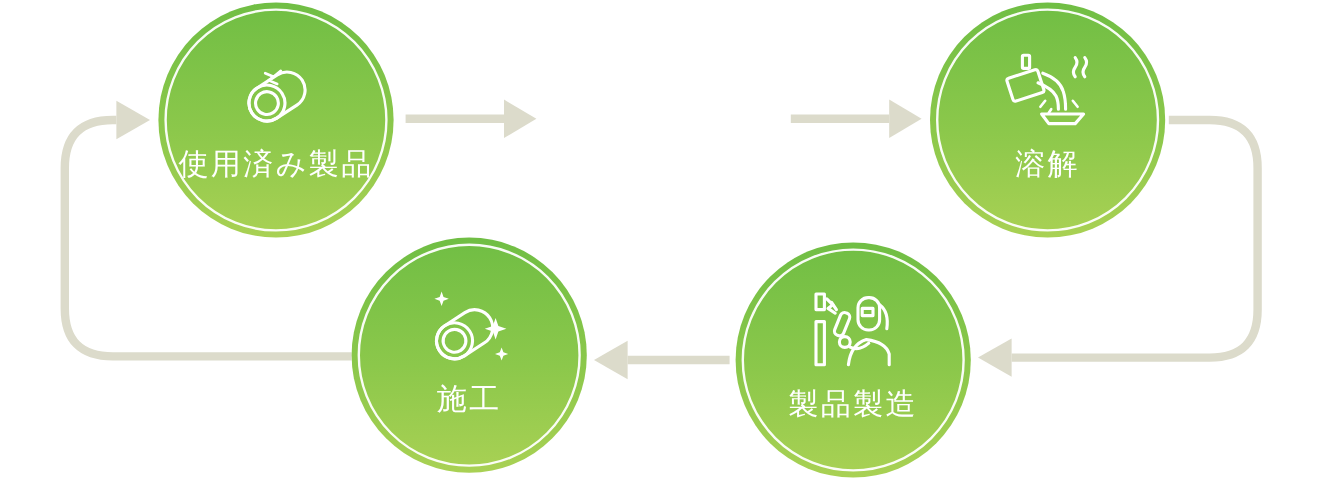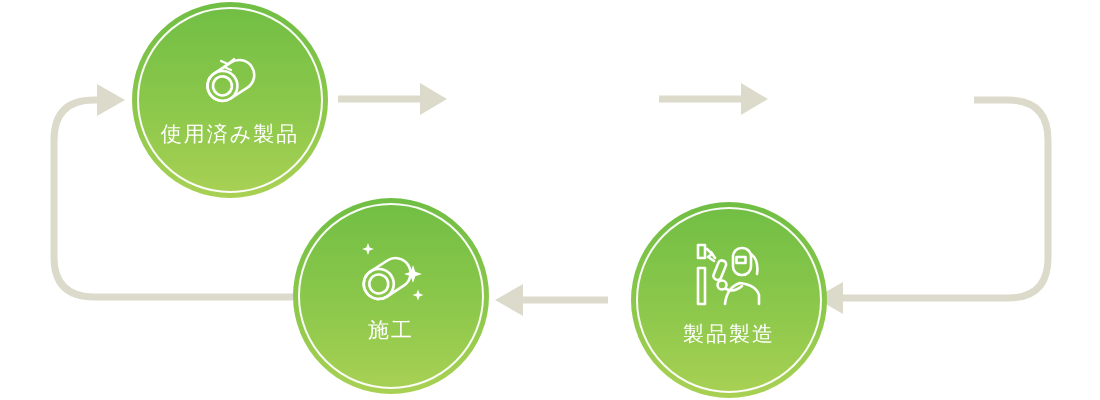--- a/index.html
+++ b/index.html
@@ -27,32 +27,32 @@
     position:relative;
     height:100%;
     display:flex;flex-direction:column;
     align-items:center;justify-content:flex-start;
     padding-top:40px;box-sizing:border-box;
   }
   .icon-box{height:66px;display:flex;align-items:center;justify-content:center;}
   .step-label{
     margin-top:12px;
     color:#ffffff;
-    font-size:21px;
+    font-size:25px;
     letter-spacing:2px;
     white-space:nowrap;
     text-align:center;
   }
   .icon-stroke{stroke:#ffffff;stroke-width:2.6;fill:none;stroke-linecap:round;stroke-linejoin:round;}
   .icon-fill{fill:#ffffff;stroke:none;}
   
   .c-used{left:132px;top:2px;}
   .c-collect{left:453px;top:2px;}
   .c-melt{left:775px;top:2px;}
-  .c-manufacture{left:631px;top:202px;font-family:Liberation Mono, monospace;}
+  .c-manufacture{left:613px;top:202px;font-family:Liberation Mono, monospace;}
   .c-install{left:293px;top:198px;}
 </style>
 </head>
 <body>
 
 <div class="stage">
 
   <svg class="connectors" viewBox="0 0 1100 400" xmlns="http://www.w3.org/2000/svg">
     <g stroke="#DCDBCB" stroke-width="7" fill="none">
       <path d="M338 99 H420"></path>
@@ -83,20 +83,42 @@
             </g>
             <path stroke-width="2.2" d="M27 18 L34 21 L30 24 L37 27 M34 21 L40 16"></path>
           </g>
         </svg>
       </div>
       <div class="step-label">使用済み製品</div>
     </div>
   </div>
 
 
+  <div class="step-circle c-melt">
+    <div class="ring"></div>
+    <div class="step-content">
+      <div class="icon-box">
+        <svg width="82" height="64" viewBox="0 0 82 64" xmlns="http://www.w3.org/2000/svg">
+          <g class="icon-stroke" stroke-width="2.5">
+            <rect x="20" y="3" width="6" height="11" rx="1"></rect>
+            <g transform="rotate(-18 23 28)">
+              <rect x="9" y="18" width="27" height="20" rx="2"></rect>
+            </g>
+            <path d="M37 18 Q51 23 54 33 Q56 39 56 48"></path>
+            <path d="M33 26 Q45 31 48 37 Q50 41 50 48"></path>
+            <path d="M36 52 H71 L64 60 H42 Z"></path>
+            <path d="M64 5 q3 4 0 8 q-3 4 0 8"></path>
+            <path d="M72 5 q3 4 0 8 q-3 4 0 8"></path>
+            <path stroke-width="2.2" d="M39 41 l-4 5 M62 41 l4 5 M44 48 l-2 3"></path>
+          </g>
+        </svg>
+      </div>
+      <div class="step-label">溶解</div>
+    </div>
+  </div>
 
   <div class="step-circle c-manufacture">
     <div class="ring"></div>
     <div class="step-content">
       <div class="icon-box">
         <svg width="80" height="66" viewBox="0 0 80 66" xmlns="http://www.w3.org/2000/svg">
           <g class="icon-stroke" stroke-width="2.4">
             <rect x="9" y="3" width="7" height="13"></rect>
             <rect x="9" y="26" width="7" height="36"></rect>
             <path d="M18 7 l5 5 l-4 3 l6 4"></path>

